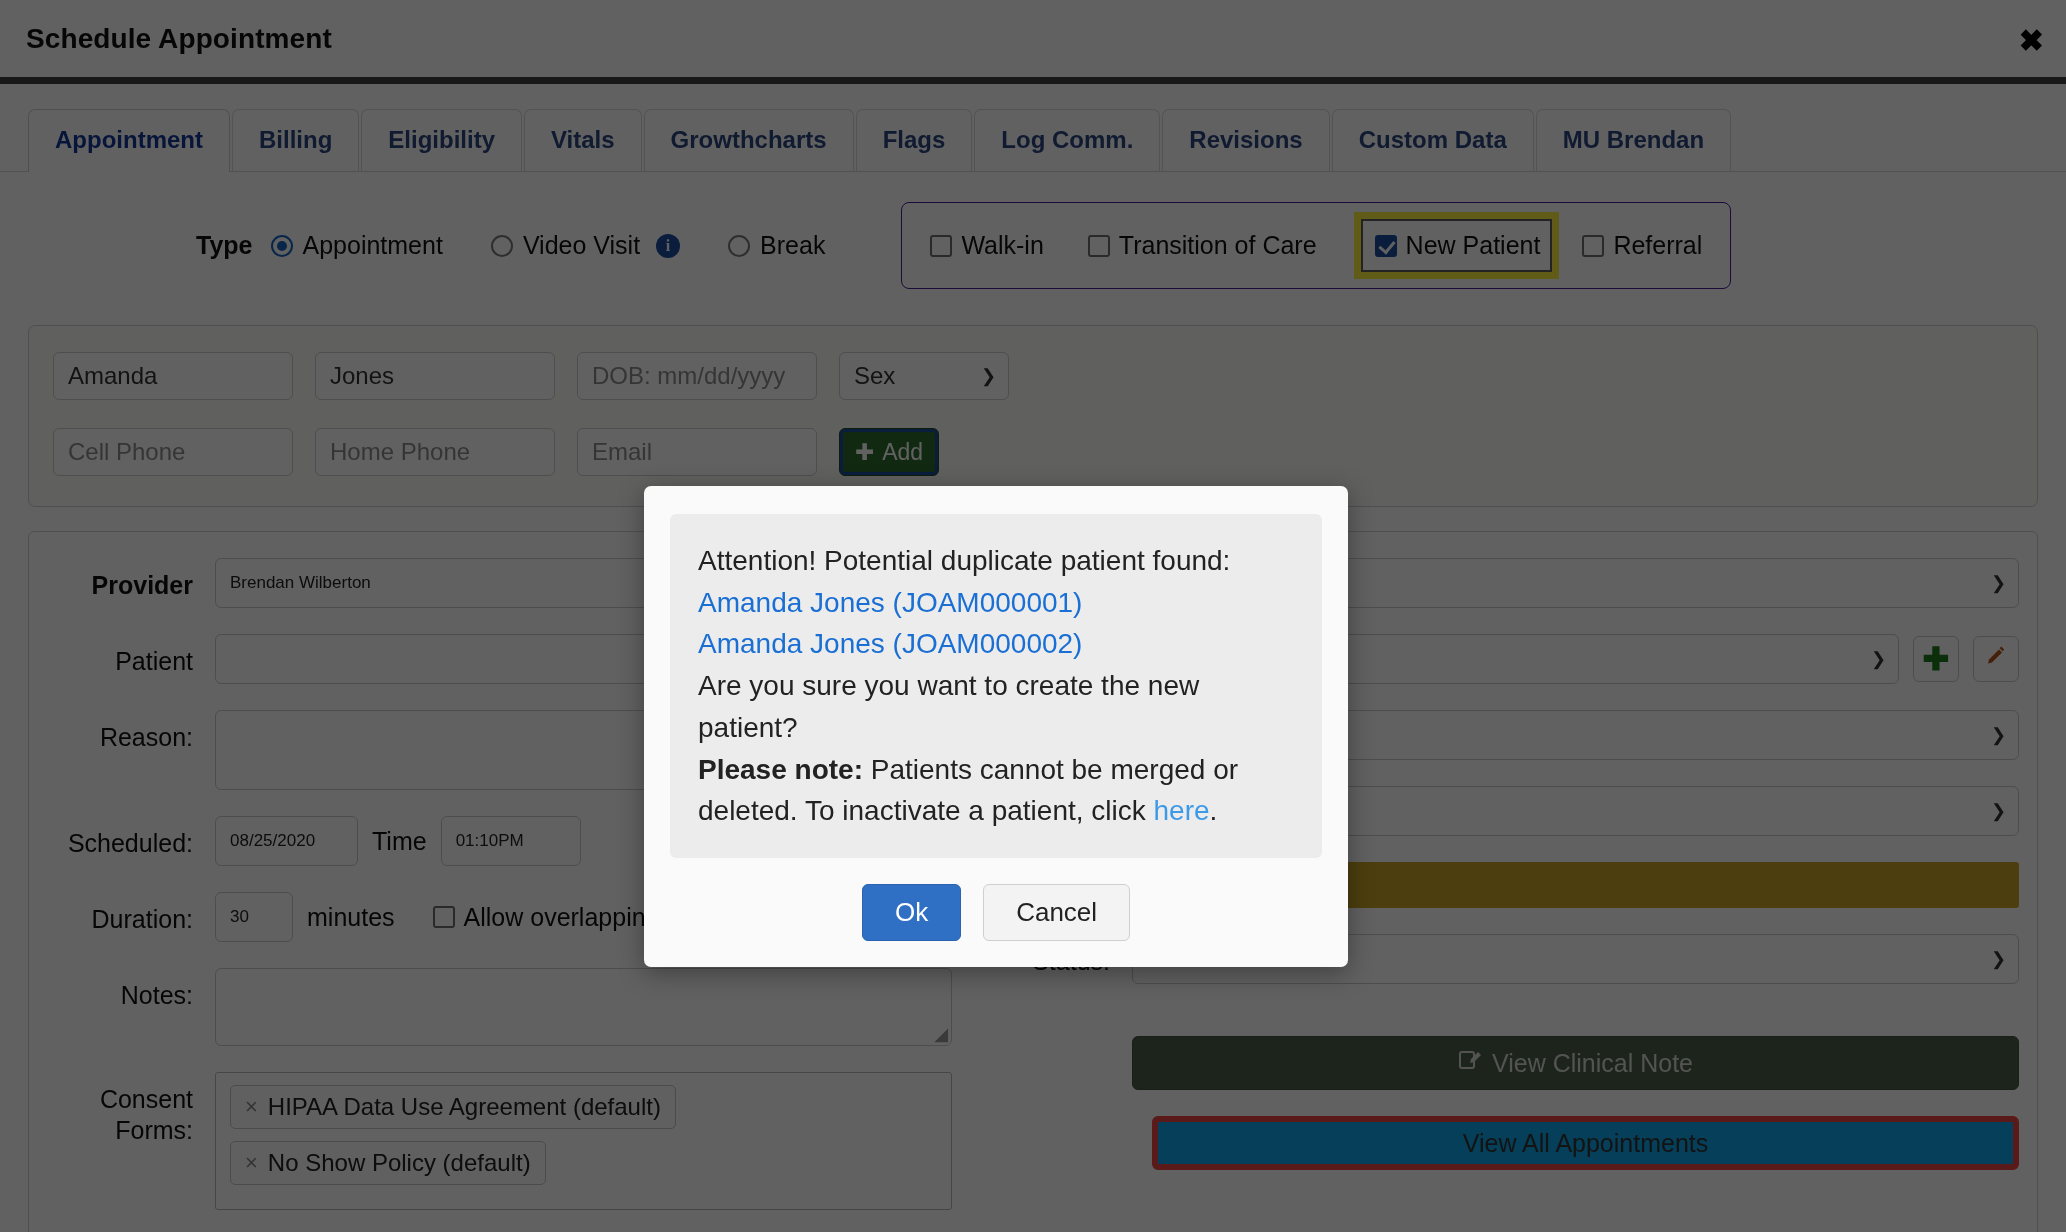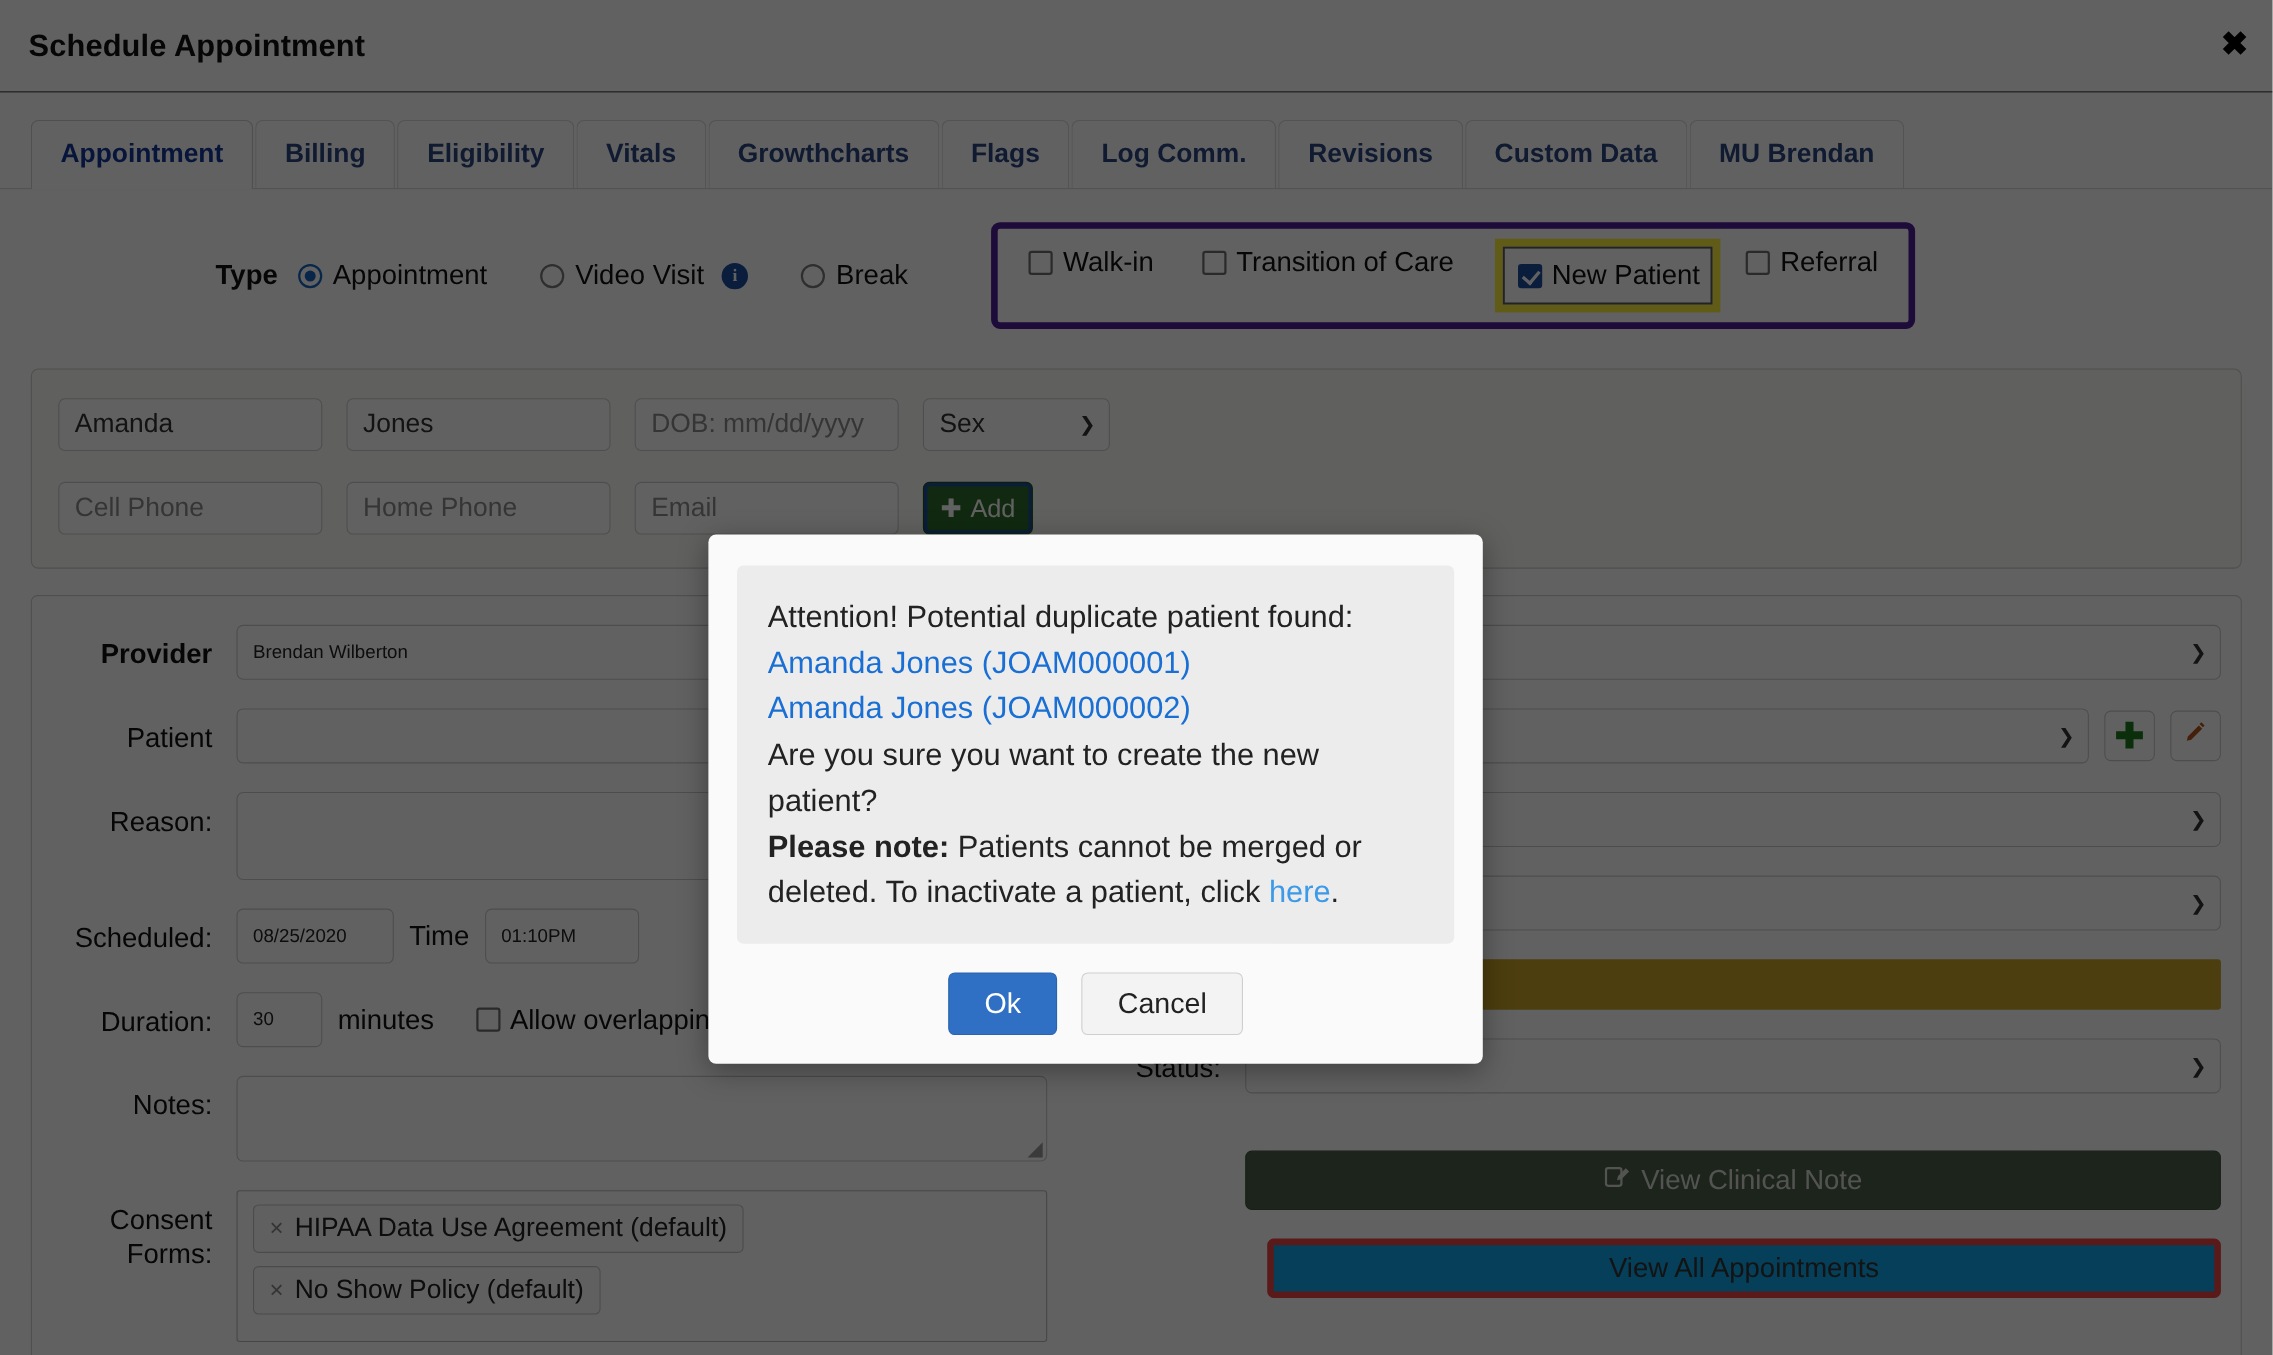--- a/index.html
+++ b/index.html
@@ -12,21 +12,21 @@
     position: relative;
   }
 
   
   #page {
     position: absolute; inset: 0;
     background: #ffffff;
   }
   .window-header {
     height: 84px;
-    border-bottom: 1px solid #404040;
+    border-bottom: 7px solid #404040;
     display: flex; align-items: center;
     padding: 4px 26px;
     position: relative;
   }
   .window-title {
     font-size: 28px; font-weight: bold; color: #111;
     letter-spacing: .1px;
   }
   .close-x {
     position: absolute; right: 22px; top: 26px;
@@ -82,22 +82,22 @@
   }
   .info-badge {
     width: 24px; height: 24px; border-radius: 50%;
     background: #1b4da0; color: #fff; font-size: 16px; font-weight: bold;
     display: inline-flex; align-items: center; justify-content: center;
     font-family: "Liberation Serif", serif;
     margin-left: 6px; flex: none;
   }
 
   .chk-group {
-    display: flex; align-items: flex-start;
-    border: 6px solid #4c1d95; border-radius: 8px;
+    display: flex; align-items: center;
+    border: 1px solid #4c1d95; border-radius: 8px;
     padding: 16px 28px;
     margin-left: 28px;
     gap: 0;
   }
   .chk-opt { display: flex; align-items: center; gap: 9px; font-size: 25px; color: #111; cursor: pointer; margin-right: 44px; }
   .chk-opt:last-child { margin-right: 0; }
   .chk {
     width: 22px; height: 22px; border-radius: 3px;
     border: 2px solid #6f6f6f; background: #fff;
     display: inline-block; position: relative; flex: none;

